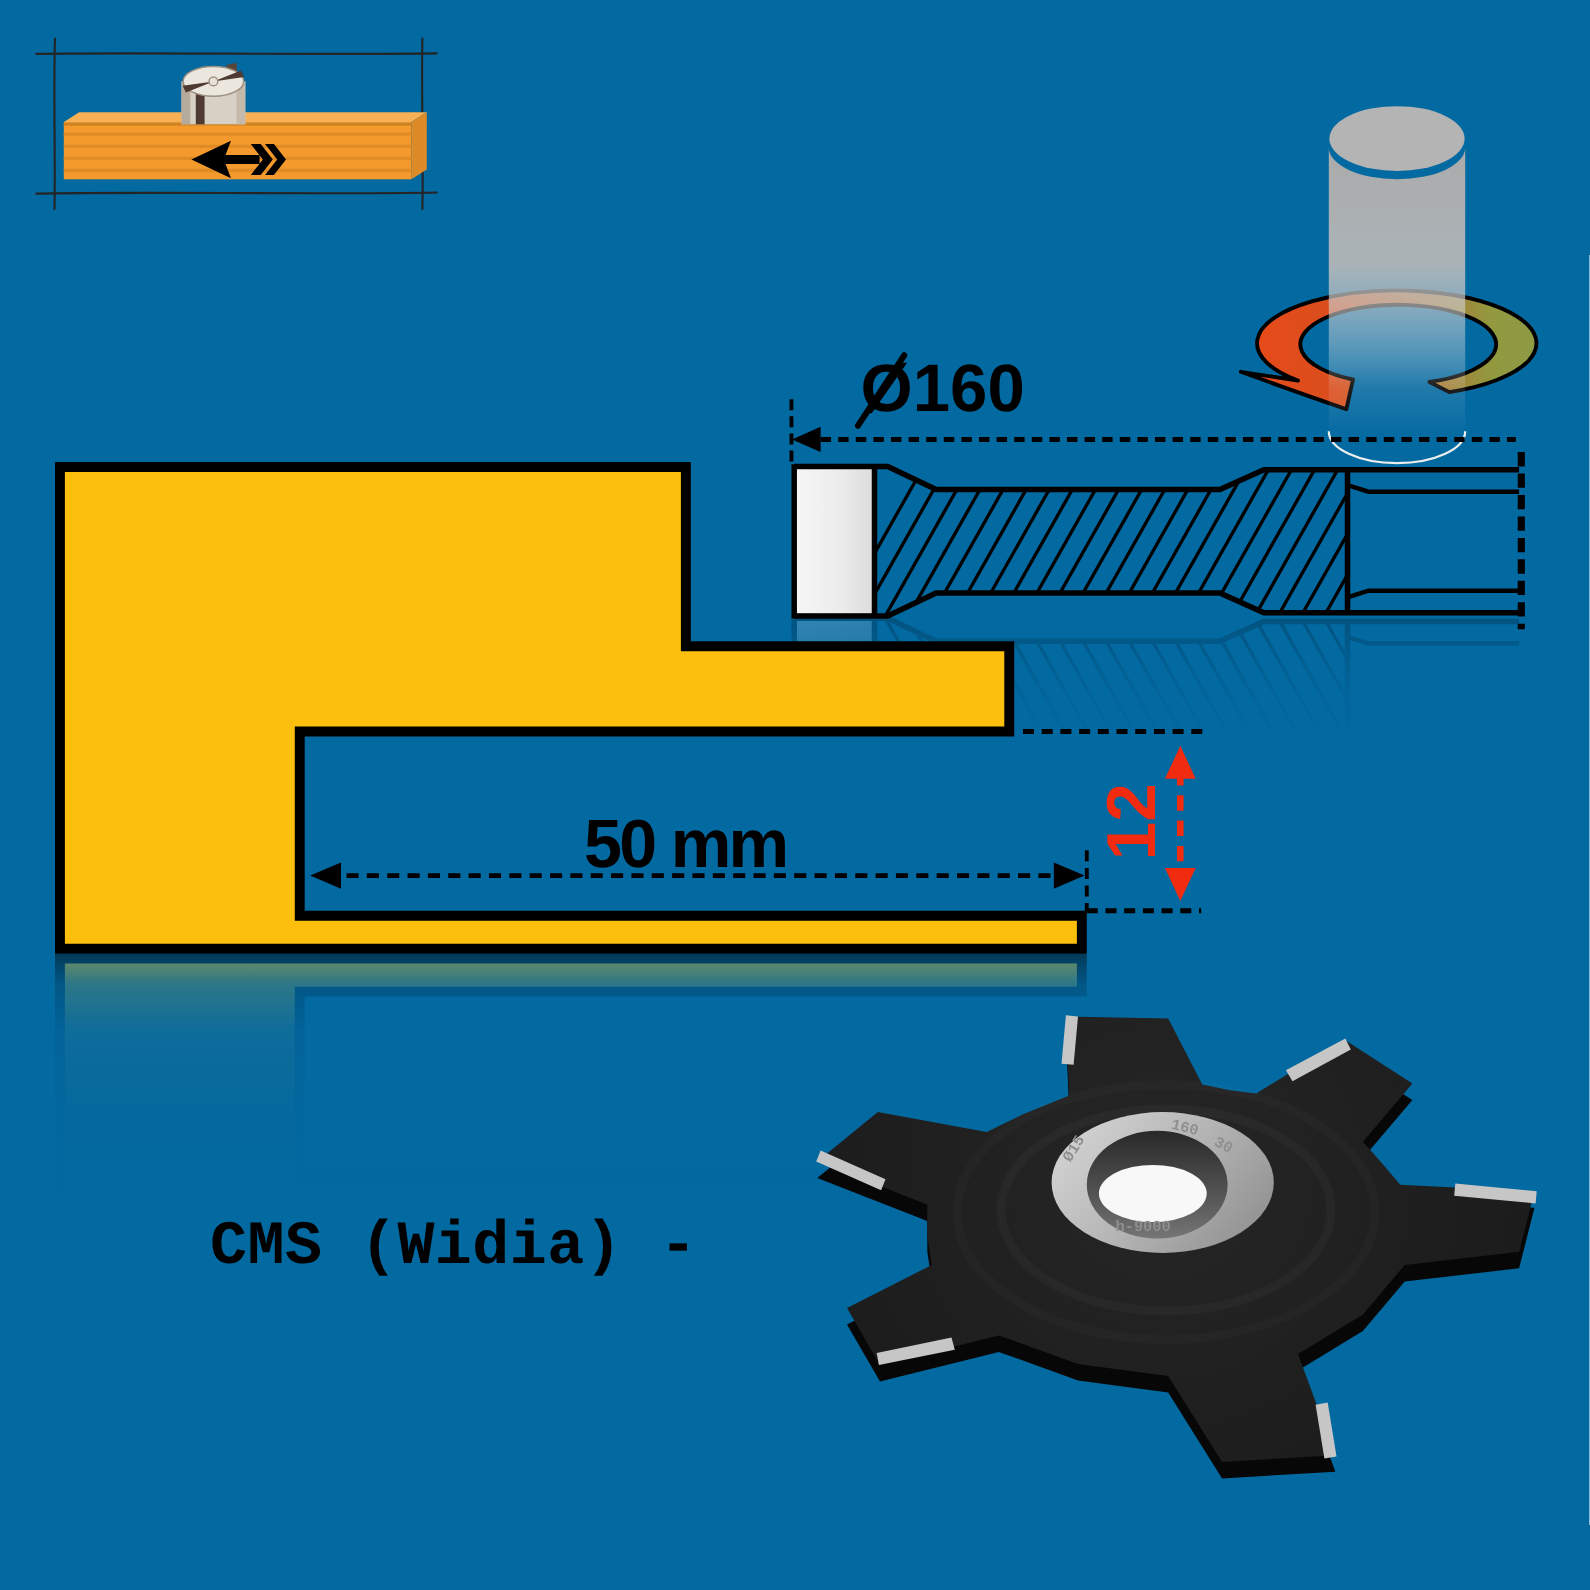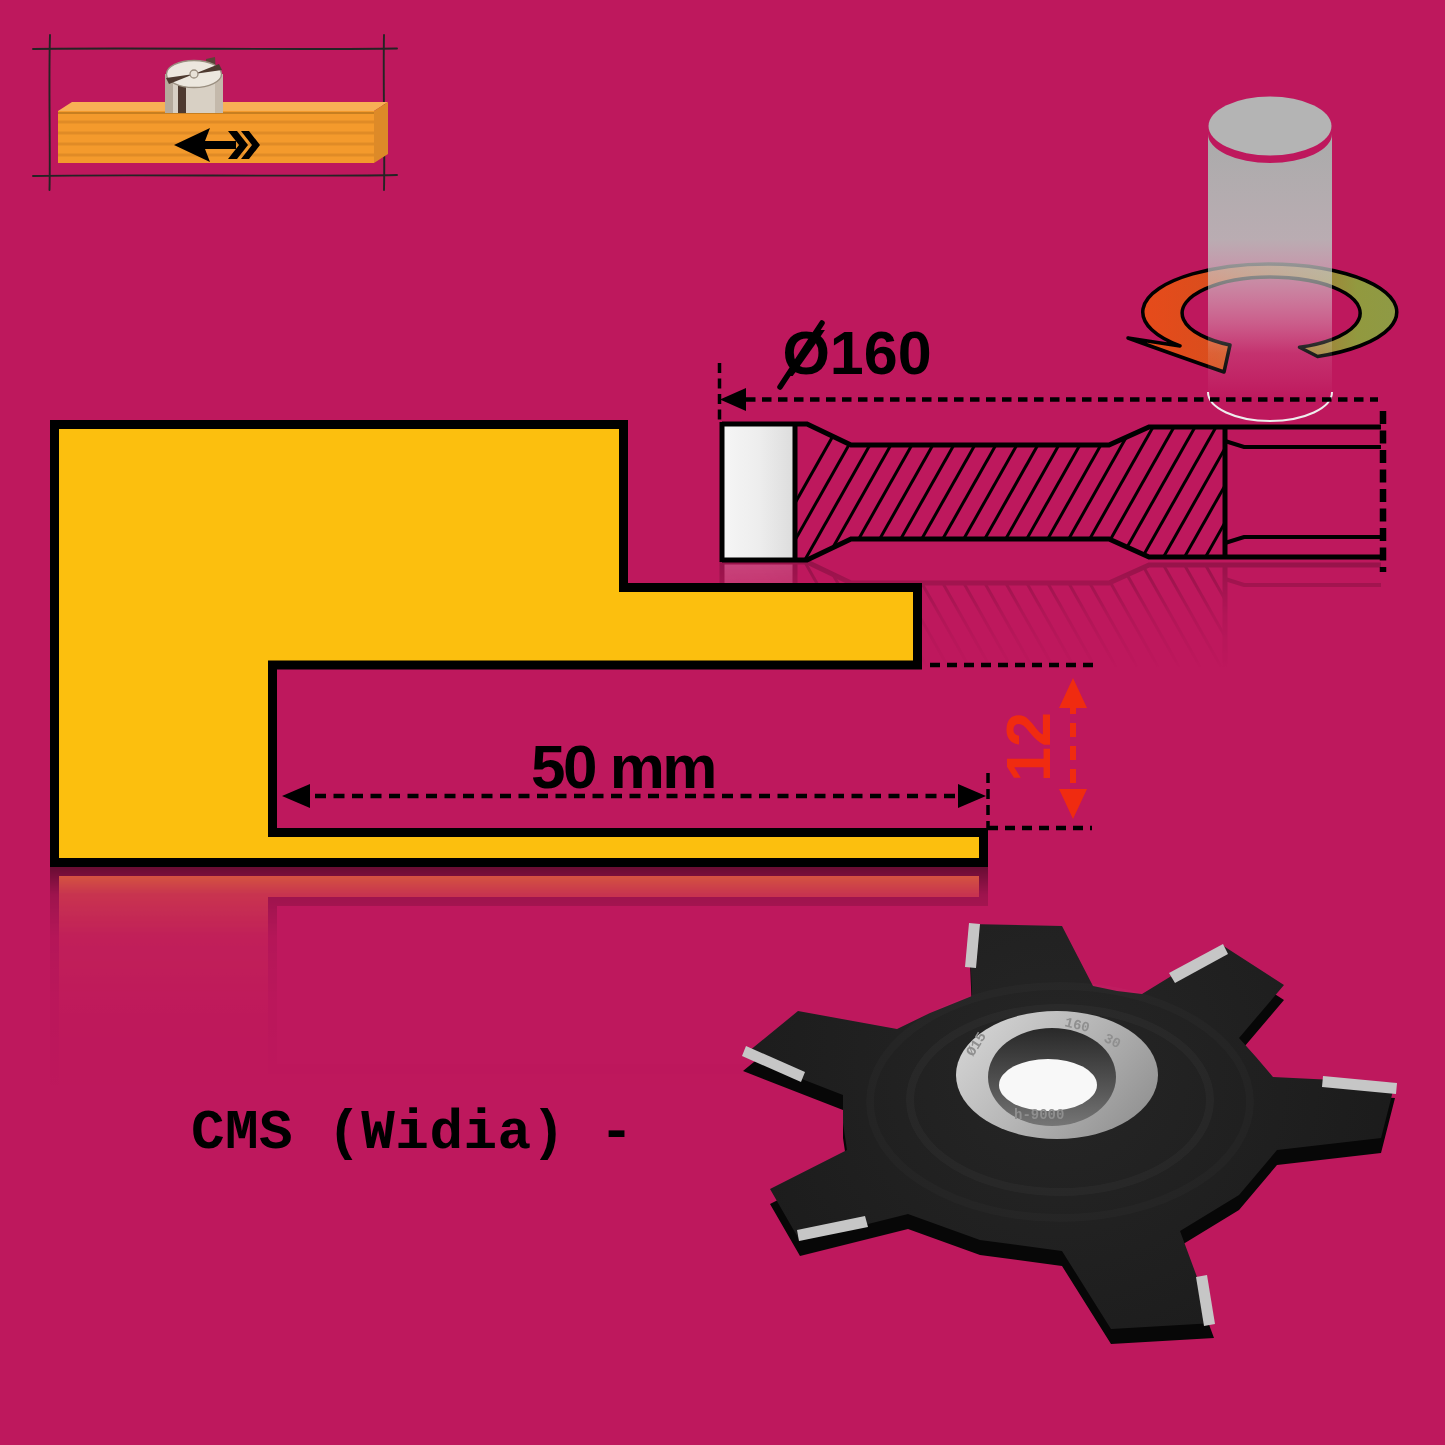--- a/index.html
+++ b/index.html
@@ -1,16 +1,16 @@
 <!DOCTYPE html>
 <html><head>
 <meta charset="utf-8">
 <style>
   html,body{margin:0;padding:0;background:#ffffff;}
-  .page{position:relative;width:1445px;height:1445px;background:#be185d;overflow:hidden;
+  .page{position:relative;width:1445px;height:1445px;background:#0369a1;overflow:hidden;
         font-family:"Liberation Sans", sans-serif;}
   svg{position:absolute;left:0;top:0;}
 </style>
 </head>
 <body>
 <div class="page">
 <svg width="1445" height="1445" viewBox="0 0 1445 1445">
 <defs>
   <linearGradient id="ringGrad" x1="1130" y1="310" x2="1397" y2="310" gradientUnits="userSpaceOnUse">
     <stop offset="0" stop-color="#e94a1a"></stop>

